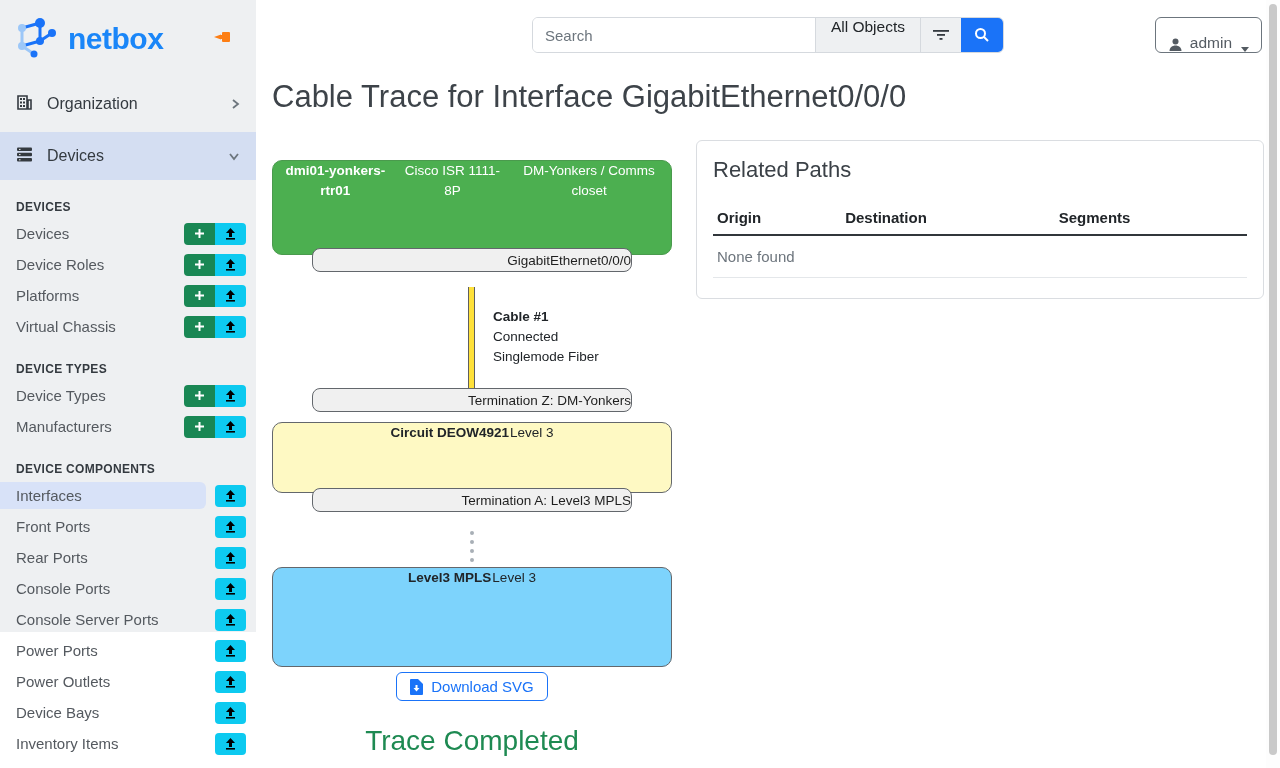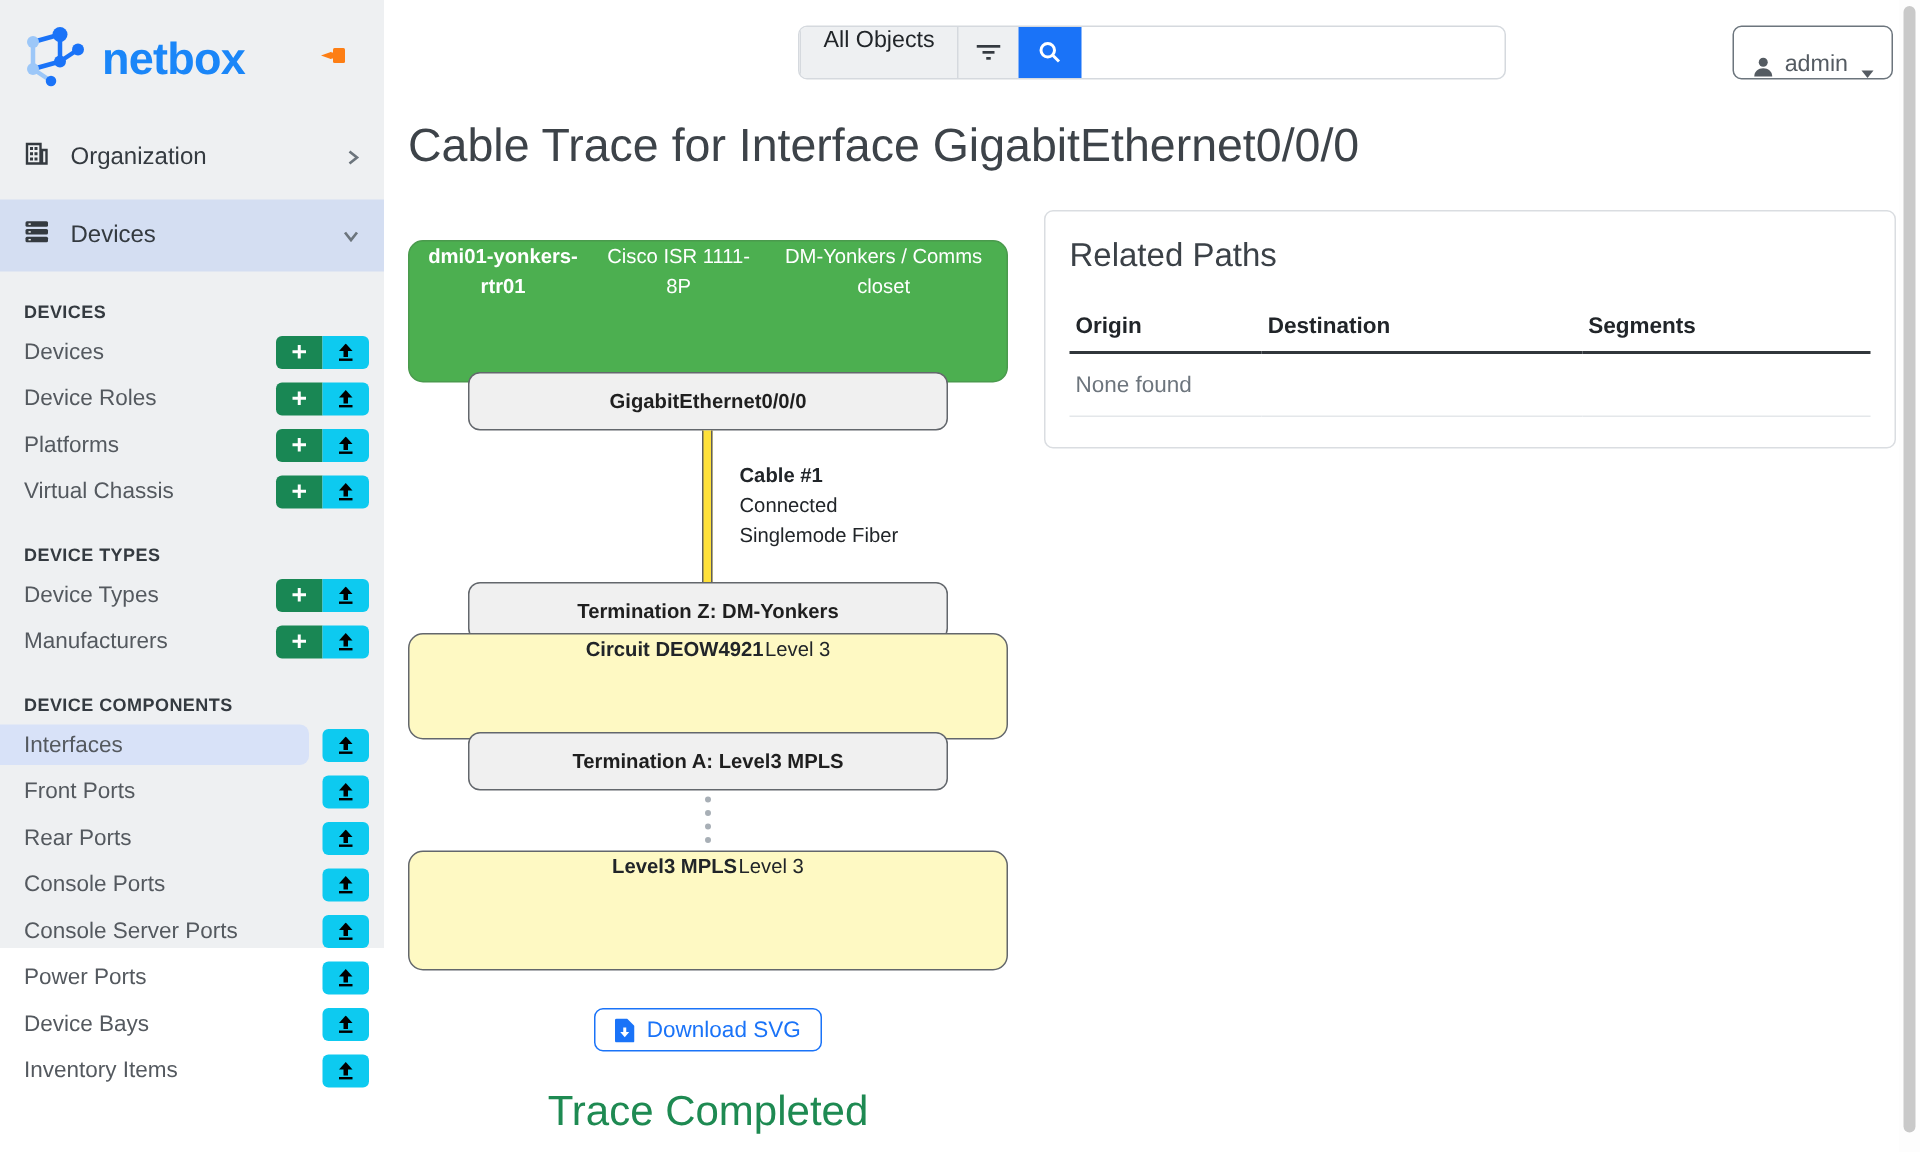--- a/index.html
+++ b/index.html
@@ -39,26 +39,26 @@
   .content { padding:0 16px 0 16px; }
   .page-title { font-size:31px; font-weight:400; color:#3d4349; line-height:42px; margin:6px 0 0 0; }
   .columns { display:flex; align-items:flex-start; margin-top:22px; }
 
   
   .trace-col { width:400px; min-width:400px; margin-top:20px; }
   .trace-diagram { position:relative; width:400px; height:487px; font-size:13.5px; }
   .tbox { position:absolute; border:1px solid #63676c; text-align:center; }
   .parent-box { border-radius:10px; display:flex; flex-direction:row; justify-content:center; gap:1px; line-height:20px; }
   .device-box { left:0; top:0; width:400px; height:95px; color:#fff; border-color:#4a9a4d; }
-  .attach-box { left:40px; width:320px; height:39px; background:#f0f0f0; border-radius:8px; display:flex; align-items:center; justify-content:center; font-weight:bold; color:#1f1f1f; }
+  .attach-box { left:40px; width:320px; height:24px; background:#f0f0f0; border-radius:8px; display:flex; align-items:center; justify-content:flex-end; font-weight:normal; color:#1f1f1f; }
   .iface-box { top:88px; }
   .termz-box { top:228px; }
   .circuit-box { left:0; top:262px; width:400px; height:71px; background:#fef9c3; }
   .terma-box { top:328px; }
-  .pnet-box { left:0; top:407px; width:400px; height:80px; background:#fef9c3; }
+  .pnet-box { left:0; top:407px; width:400px; height:100px; background:#7dd3fc; }
   .bold-line { font-weight:bold; }
   .cable-line { position:absolute; left:196px; top:127px; width:7px; height:101px; border-left:1px solid #5f5f5f; border-right:1px solid #5f5f5f; }
   .cable-info { position:absolute; left:221px; top:147px; text-align:left; line-height:20px; color:#212529; }
   .dotted-line { position:absolute; left:198px; top:371px; height:31px; width:0; border-left:4px dotted #a8afb6; }
 
   .download-row { text-align:center; margin-top:25px; }
   .download-btn { display:inline-flex; align-items:center; gap:8px; border:1px solid #1a73f8; color:#1a73f8; background:#fff; border-radius:6px; padding:5px 13px; font-size:15px; font-family:"Liberation Sans",sans-serif; cursor:pointer; }
   .trace-status { text-align:center; font-size:28px; margin-top:24px; font-weight:400; }
 
   
@@ -327,20 +327,32 @@
       <span class="mini-btn btn-import solo">
           <svg width="11" height="12" viewBox="0 0 11 12">
             <polygon points="5.5,0 10,5 1,5" fill="#000"></polygon>
             <rect x="4" y="4" width="3" height="5" fill="#000"></rect>
             <rect x="1" y="10" width="9" height="1.6" fill="#000"></rect>
           </svg>
         </span>
     </span>
   </div>
   <div class="nav-row">
+    <span class="nav-label">Power Outlets</span>
+    <span class="btn-group">
+      <span class="mini-btn btn-import solo">
+          <svg width="11" height="12" viewBox="0 0 11 12">
+            <polygon points="5.5,0 10,5 1,5" fill="#000"></polygon>
+            <rect x="4" y="4" width="3" height="5" fill="#000"></rect>
+            <rect x="1" y="10" width="9" height="1.6" fill="#000"></rect>
+          </svg>
+        </span>
+    </span>
+  </div>
+  <div class="nav-row">
     <span class="nav-label">Device Bays</span>
     <span class="btn-group">
       <span class="mini-btn btn-import solo">
           <svg width="11" height="12" viewBox="0 0 11 12">
             <polygon points="5.5,0 10,5 1,5" fill="#000"></polygon>
             <rect x="4" y="4" width="3" height="5" fill="#000"></rect>
             <rect x="1" y="10" width="9" height="1.6" fill="#000"></rect>
           </svg>
         </span>
     </span>
@@ -356,20 +368,21 @@
           </svg>
         </span>
     </span>
   </div>
 </nav>
 
 <div class="main">
 
   <div class="topbar">
     <div class="search-group">
+      <input class="search-input" type="text" placeholder="Search" style="">
       <div class="scope-select">
         <span>All Objects</span>
       </div>
       <div class="filter-btn">
         <svg width="16" height="12" viewBox="0 0 16 12">
           <rect x="0" y="1" width="16" height="1.8" fill="#343a40"></rect>
           <rect x="4" y="5" width="8" height="1.8" fill="#343a40"></rect>
           <rect x="6.5" y="9" width="3" height="1.8" fill="#343a40"></rect>
         </svg>
       </div>

